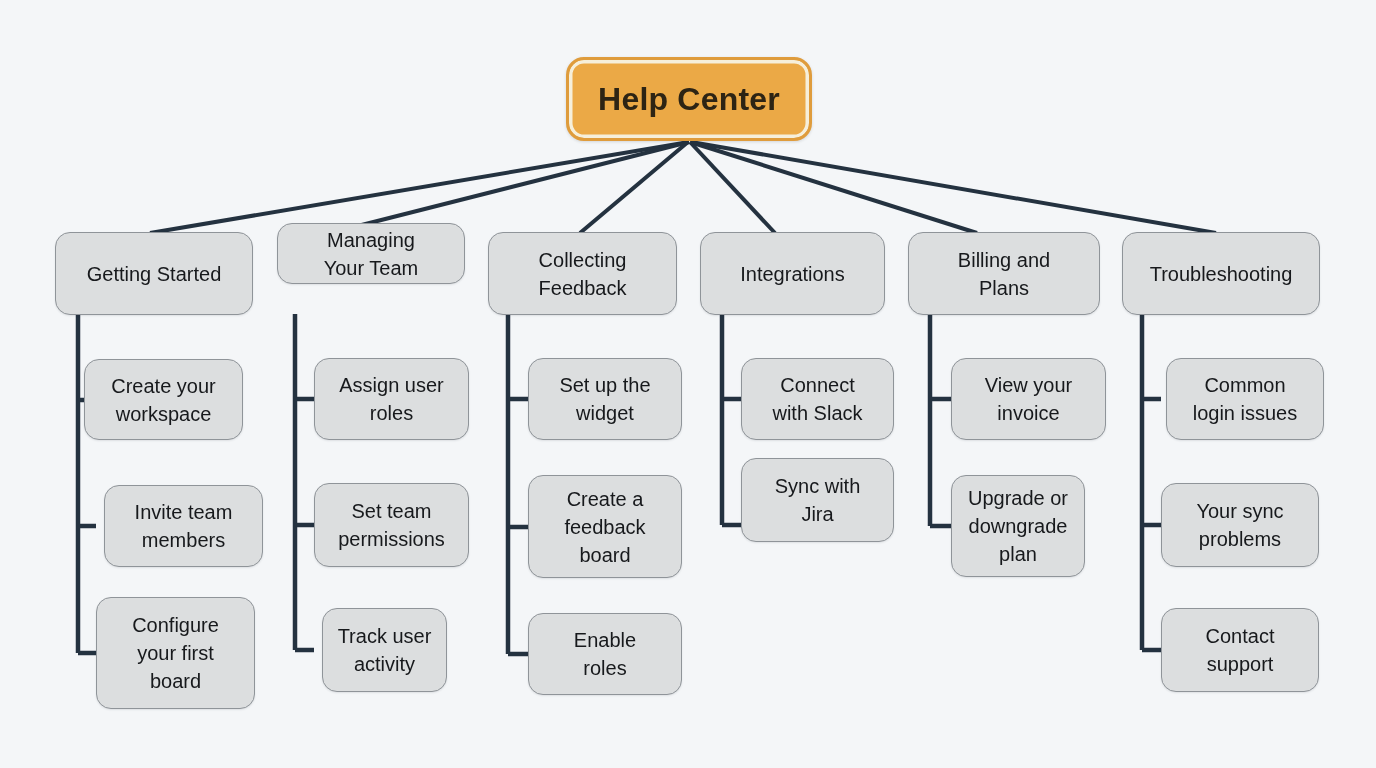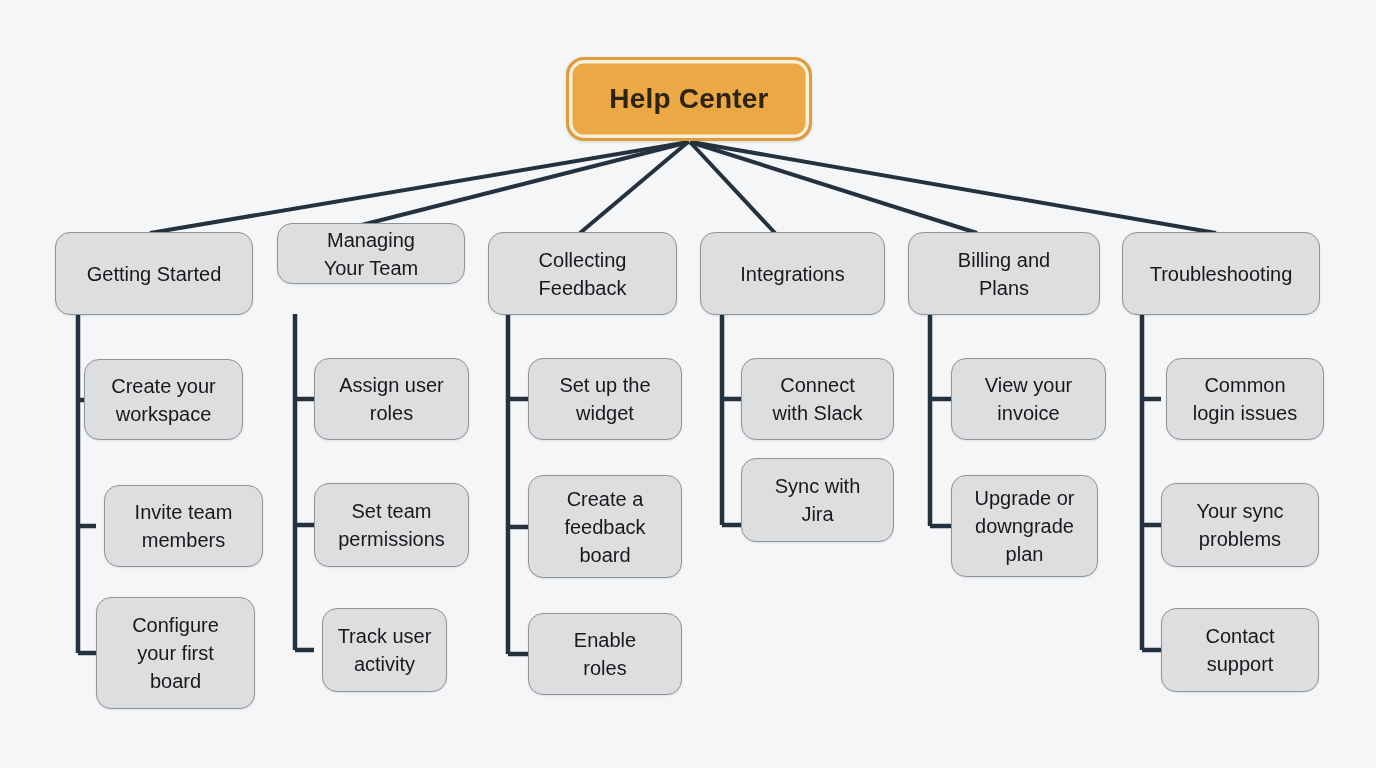--- a/index.html
+++ b/index.html
@@ -24,21 +24,21 @@
     font-size:20px;line-height:28px;
     white-space:pre-line;
     box-shadow:0 1px 2px rgba(30,40,50,.10);
     box-sizing:border-box;
   }
   .root{
     background:#eba946;
     border:3px solid #df9c3c;
     border-radius:18px;
     box-shadow:inset 0 0 0 3.5px #f6efda, 0 1px 3px rgba(30,40,50,.15);
-    font-weight:700;font-size:28px;line-height:32px;
+    font-weight:700;font-size:32px;line-height:32px;
     color:#2d2414;
     letter-spacing:.2px;
   }
 </style>
 </head>
 <body>
 
 <div class="stage">
 
   <svg class="wires" width="1376" height="768">
@@ -136,21 +136,21 @@
   </div>
   <div class="node" style="left:741px;top:458px;width:153px;height:84px">
     <span>Sync with
 Jira</span>
   </div>
 
   <div class="node" style="left:951px;top:358px;width:155px;height:82px">
     <span>View your
 invoice</span>
   </div>
-  <div class="node" style="left:951px;top:475px;width:147px;height:102px">
+  <div class="node" style="left:951px;top:475px;width:134px;height:102px">
     <span>Upgrade or
 downgrade
 plan</span>
   </div>
 
   <div class="node" style="left:1166px;top:358px;width:158px;height:82px">
     <span>Common
 login issues</span>
   </div>
   <div class="node" style="left:1161px;top:483px;width:158px;height:84px">

